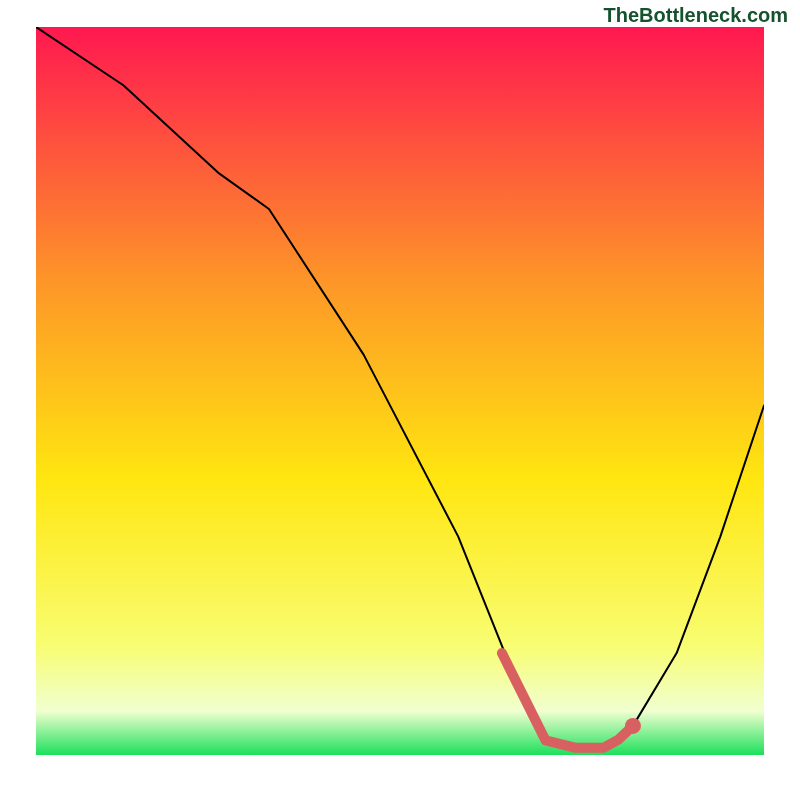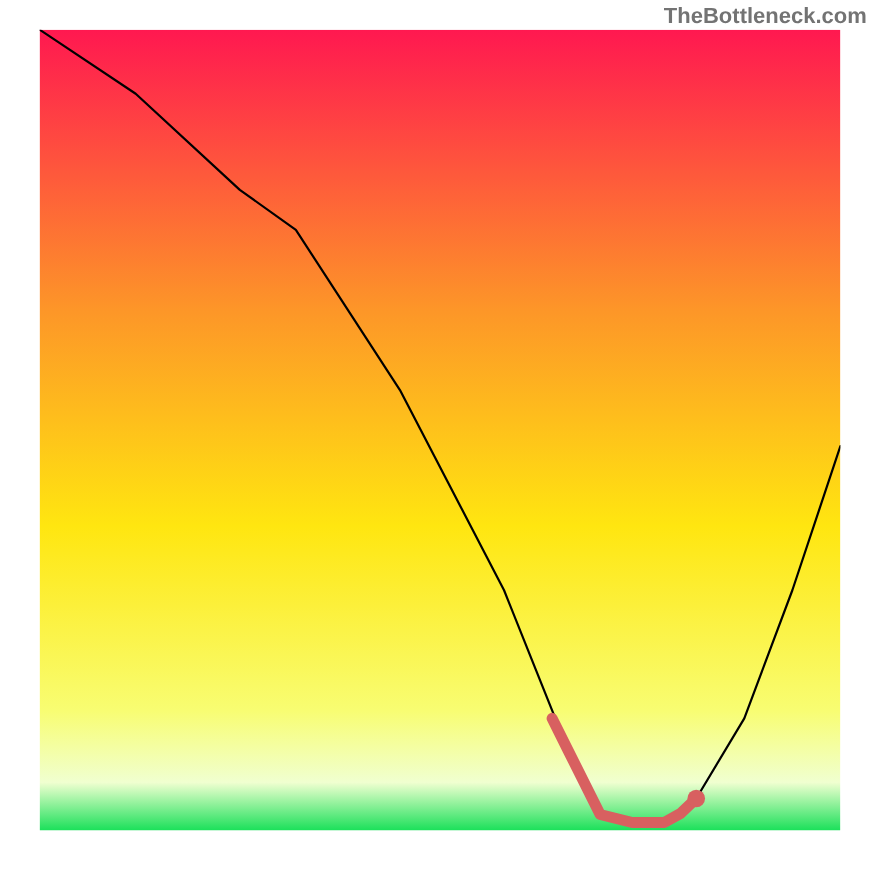--- a/index.html
+++ b/index.html
@@ -10,21 +10,21 @@
     background: #ffffff;
     font-family: Arial, Helvetica, sans-serif;
     overflow: hidden;
   }
   .watermark {
     position: absolute;
     top: 4px;
     right: 12px;
     font-size: 20px;
     font-weight: bold;
-    color: #737373;
+    color: #14532d;
     z-index: 10;
   }
   .plot-area {
     position: absolute;
     left: 36px;
     top: 27px;
     width: 728px;
     height: 728px;
   }
   .plot-area svg {

